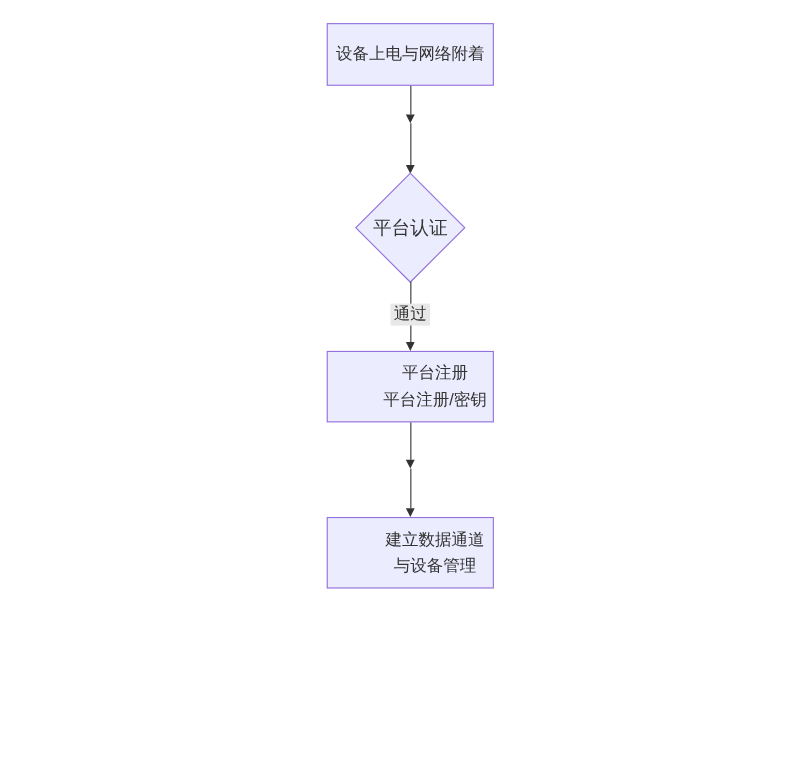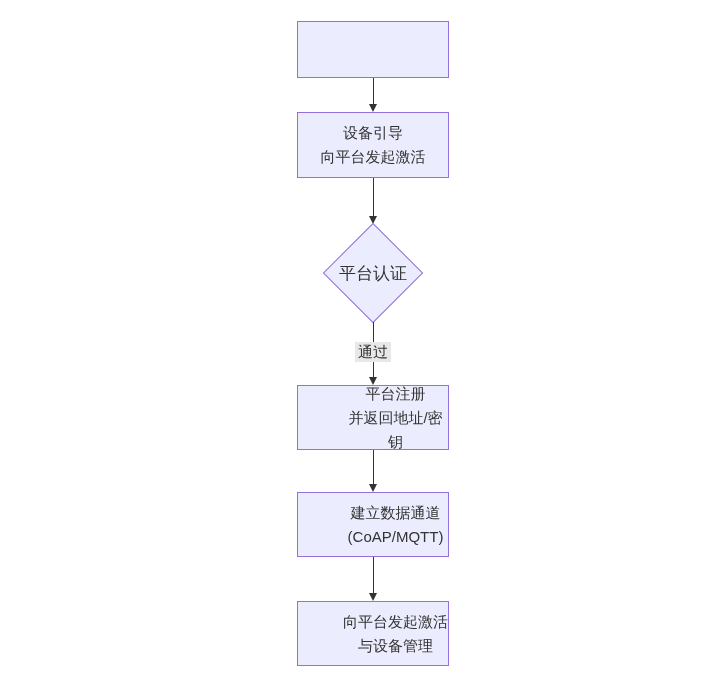--- a/index.html
+++ b/index.html
@@ -93,67 +93,60 @@
     z-index: 1;
   }
 </style>
 </head>
 <body>
 
 <div class="canvas">
   <div class="flow">
 
     <div class="node h57">
+      <div>设备上电与网络附着</div>
     </div>
 
     <div class="arrow a34">
       <div class="line"></div>
       <div class="head"></div>
     </div>
 
-    <div class="node h66">
-      <div>设备引导</div>
-      <div>向平台发起激活</div>
-    </div>
 
     <div class="arrow a46">
       <div class="line"></div>
       <div class="head"></div>
     </div>
 
     <div class="diamond">
       <div class="shape"></div>
       <div class="dlabel">平台认证</div>
     </div>
 
     <div class="arrow a63">
       <div class="line"></div>
       <div class="head"></div>
       <span class="edge-label">通过</span>
     </div>
 
     <div class="node h65">
       <div>平台注册</div>
-      <div>并返回地址/密钥</div>
+      <div>平台注册/密钥</div>
     </div>
 
     <div class="arrow a42">
       <div class="line"></div>
       <div class="head"></div>
     </div>
 
-    <div class="node h65">
-      <div>建立数据通道</div>
-      <div>(CoAP/MQTT)</div>
-    </div>
 
     <div class="arrow a44">
       <div class="line"></div>
       <div class="head"></div>
     </div>
 
     <div class="node h65">
-      <div>向平台发起激活</div>
+      <div>建立数据通道</div>
       <div>与设备管理</div>
     </div>
 
   </div>
 </div>
 
 </body></html>

